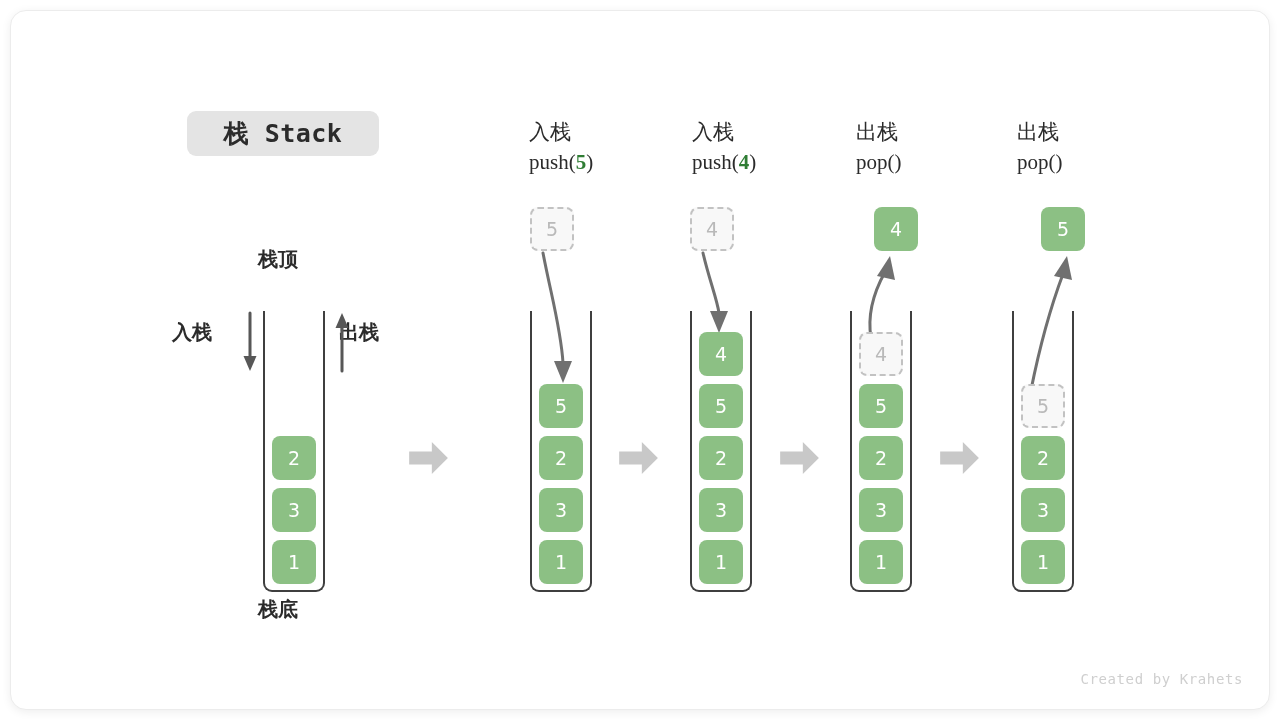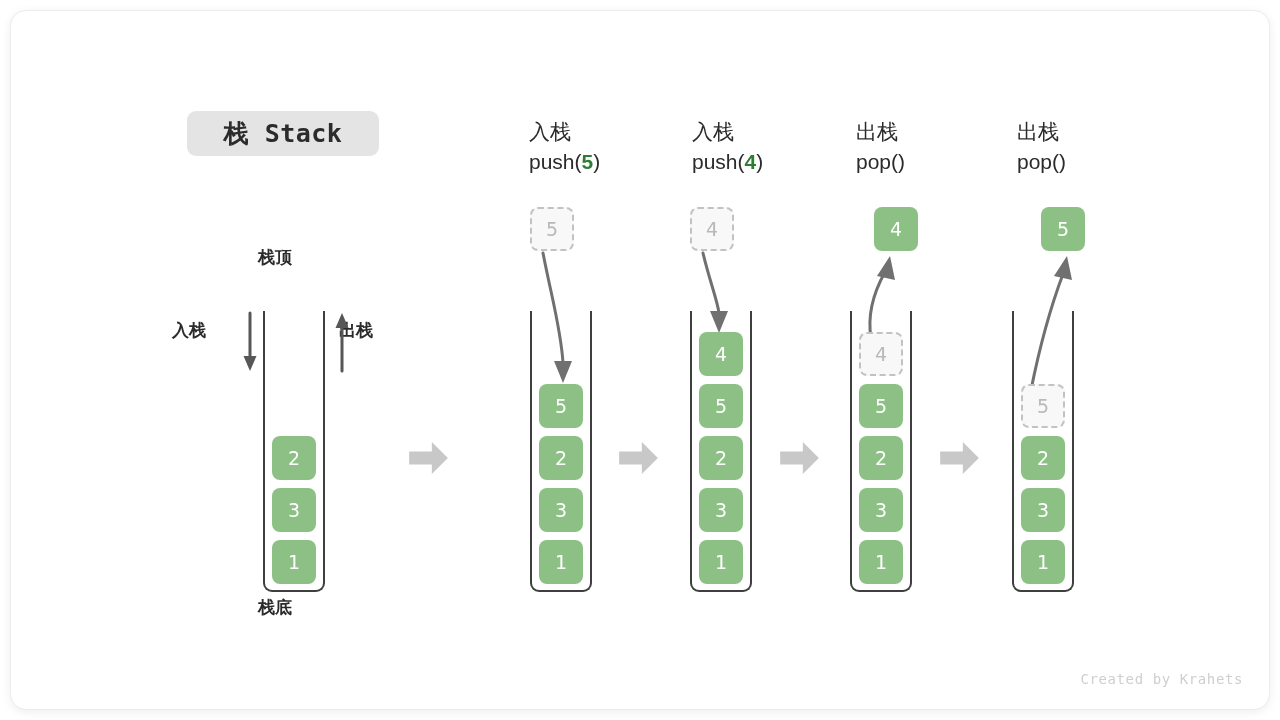--- a/index.html
+++ b/index.html
@@ -30,21 +30,21 @@
     display:flex;align-items:center;justify-content:center;
   }
   #title-badge .t{
     font-family:"DejaVu Sans Mono","Liberation Mono",monospace;
     font-size:25px;font-weight:700;color:#2b2b2b;
     letter-spacing:0.5px;
   }
 
   
   .cap{
-    font-size:17px;font-weight:700;color:#2b2b2b;
+    font-size:20px;font-weight:700;color:#2b2b2b;
     white-space:nowrap;
   }
   #cap-top{left:247px;top:235px;}
   #cap-bottom{left:247px;top:585px;}
   #cap-push{left:161px;top:308px;}
   #cap-pop{left:328px;top:308px;}
 
   
   .tube{
     width:62px;
@@ -71,21 +71,21 @@
     color:#b9b9b9;
   }
 
   
   .colhead{
     font-size:21px;color:#2b2b2b;line-height:1.45;
     white-space:nowrap;
   }
   .colhead .cn{font-family:"DejaVu Sans","Liberation Sans",sans-serif;}
   .colhead .code{
-    font-family:Liberation Sans, sans-serif;
+    font-family:Liberation Serif, serif;
     font-size:21px;
   }
   .colhead .arg{color:#2f7d34;font-weight:700;}
 
   
   .sep{width:40px;height:34px;}
 
   
   #watermark{
     right:26px;bottom:22px;

